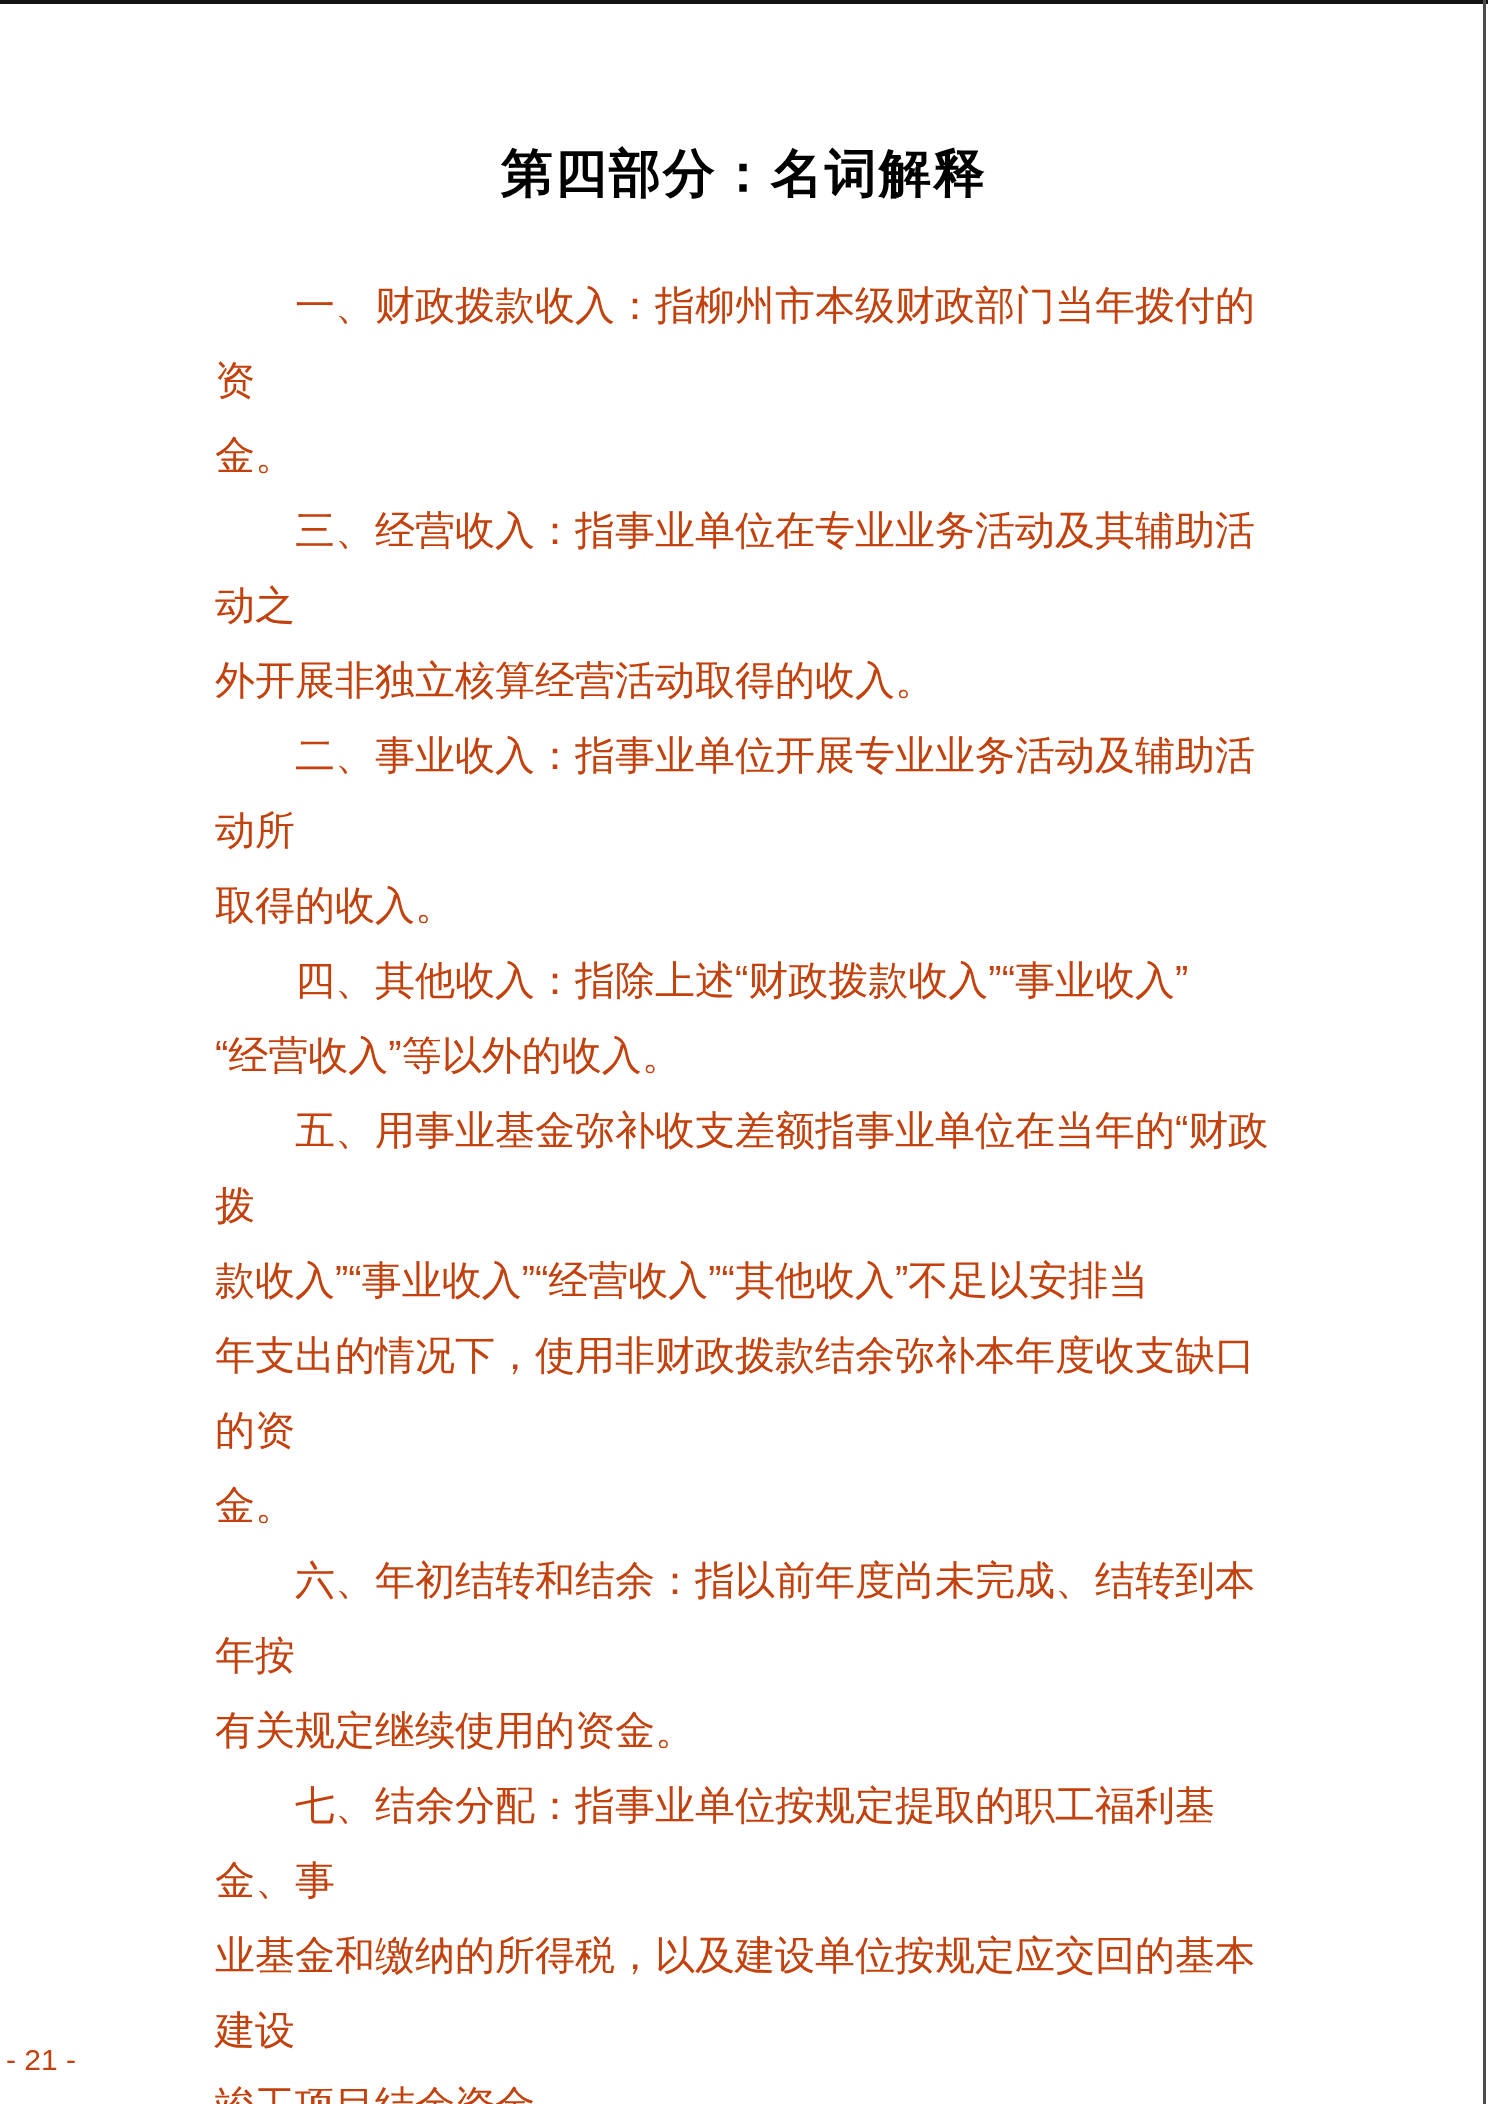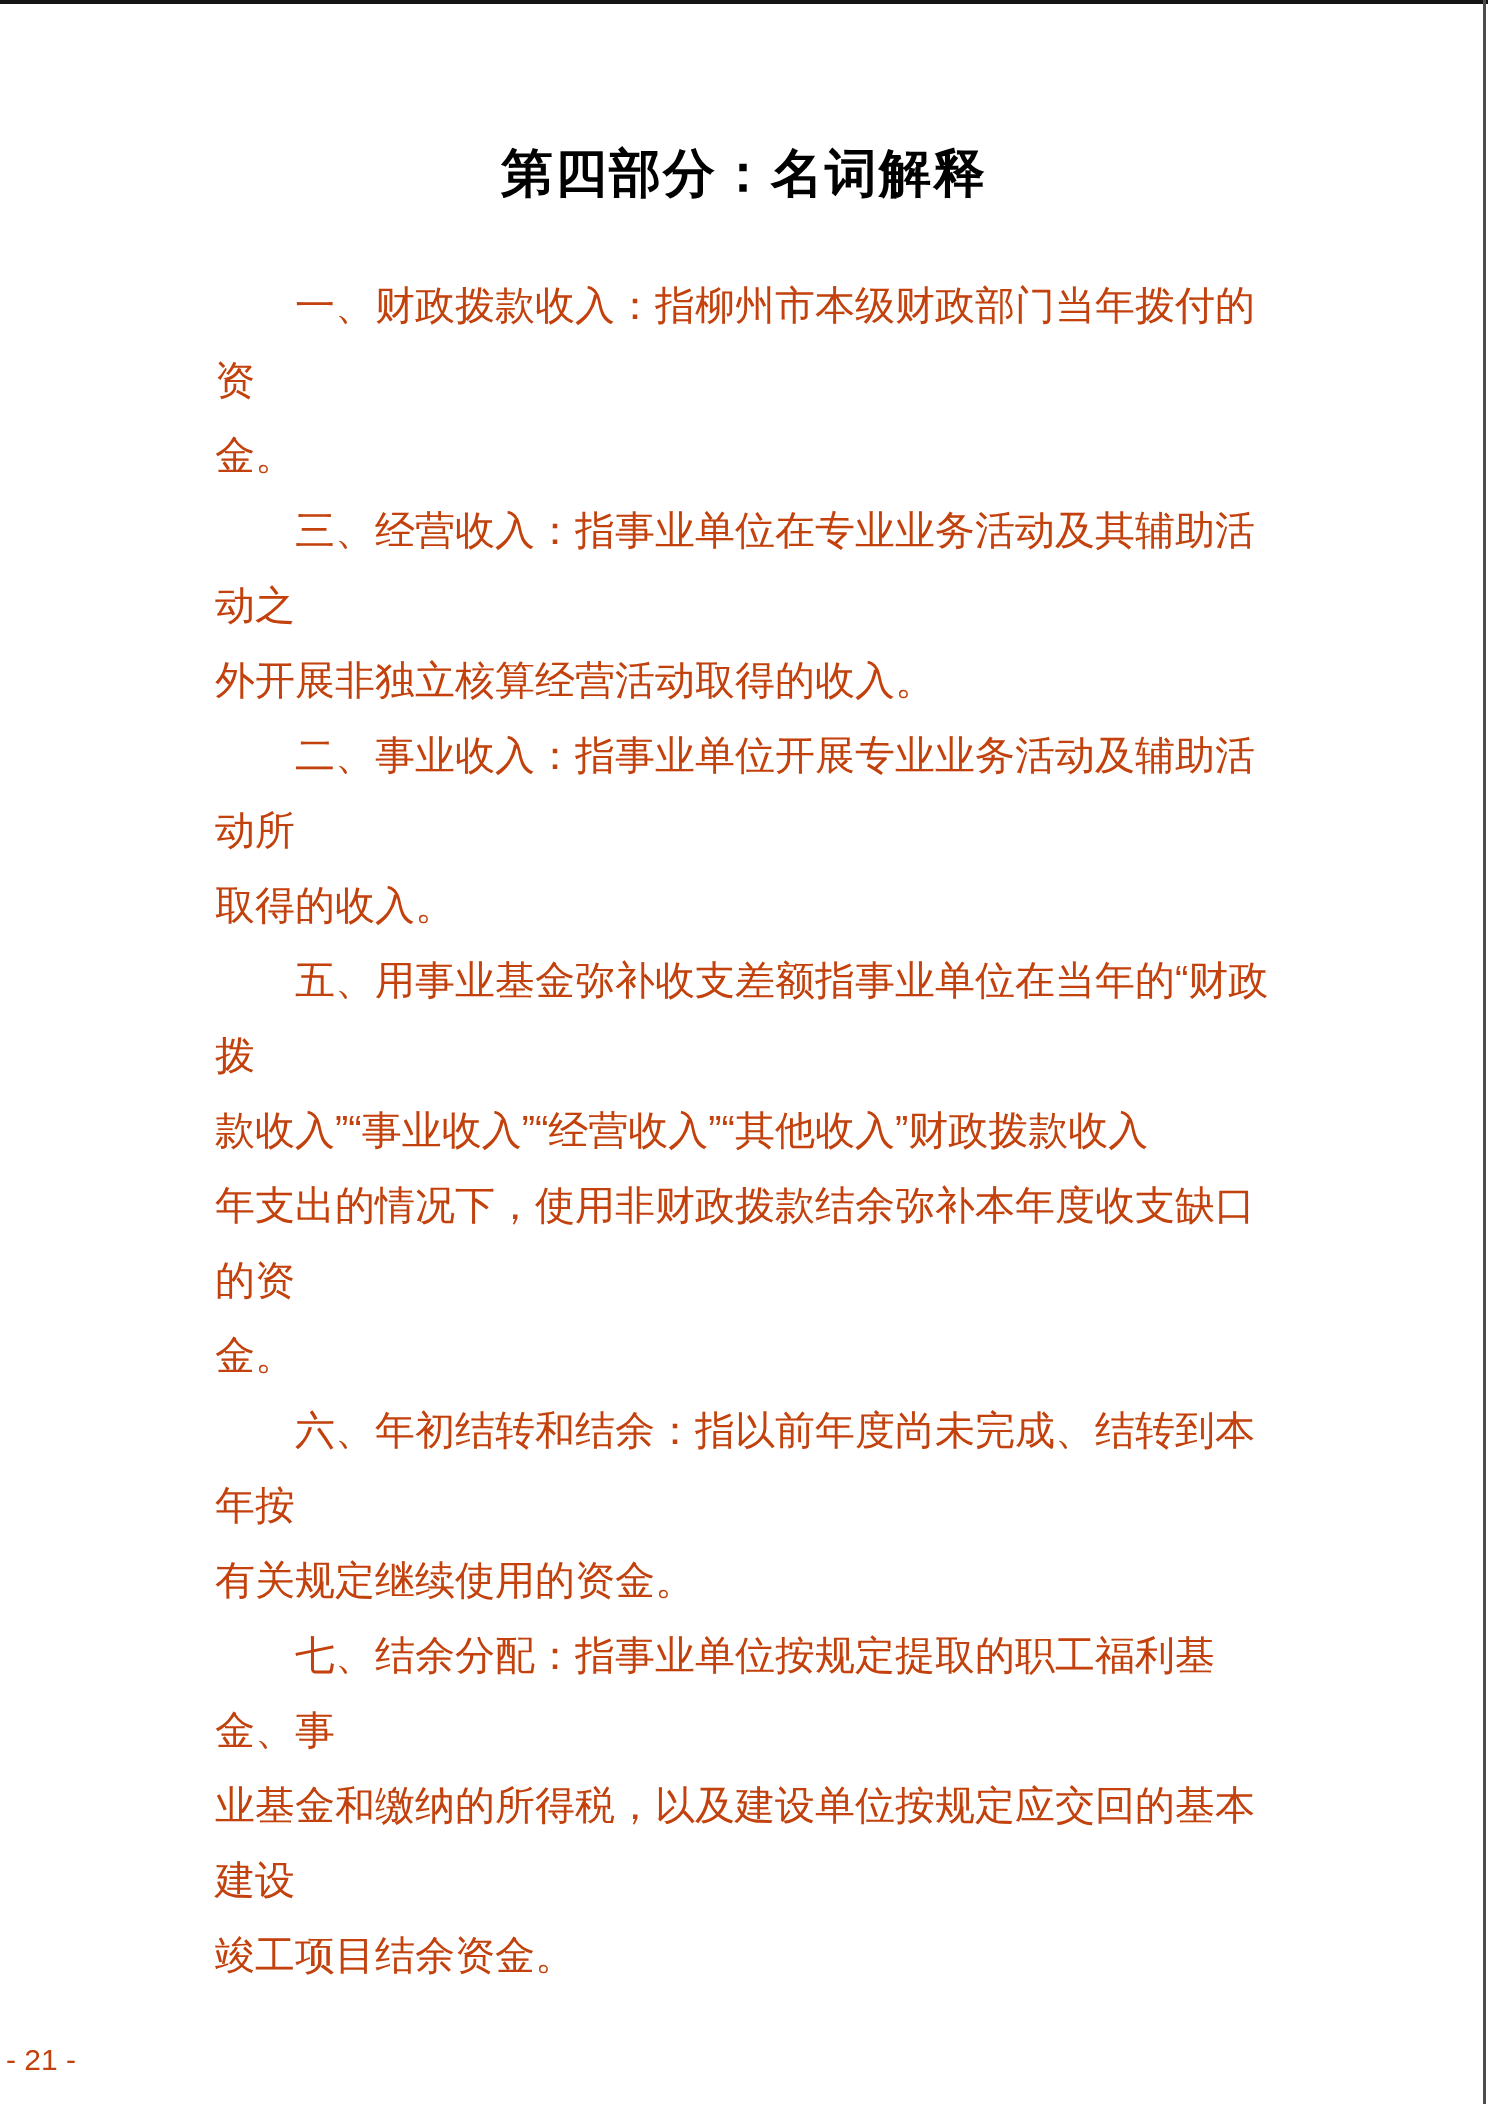--- a/index.html
+++ b/index.html
@@ -75,22 +75,24 @@
 
   <div class="doc-title">第四部分：名词解释</div>
 
   <div class="doc-body">
     <p>一、财政拨款收入：指柳州市本级财政部门当年拨付的资
 金。</p>
     <p>三、经营收入：指事业单位在专业业务活动及其辅助活动之
 外开展非独立核算经营活动取得的收入。</p>
     <p>二、事业收入：指事业单位开展专业业务活动及辅助活动所
 取得的收入。</p>
+    <p>四、其他收入：指除上述“财政拨款收入”“事业收入”
+“经营收入”等以外的收入。</p>
     <p>五、用事业基金弥补收支差额指事业单位在当年的“财政拨
-款收入”“事业收入”“经营收入”“其他收入”财政拨款收入
+款收入”“事业收入”“经营收入”“其他收入”不足以安排当
 年支出的情况下，使用非财政拨款结余弥补本年度收支缺口的资
 金。</p>
     <p>六、年初结转和结余：指以前年度尚未完成、结转到本年按
 有关规定继续使用的资金。</p>
     <p>七、结余分配：指事业单位按规定提取的职工福利基金、事
 业基金和缴纳的所得税，以及建设单位按规定应交回的基本建设
 竣工项目结余资金。</p>
 
   </div>
 

